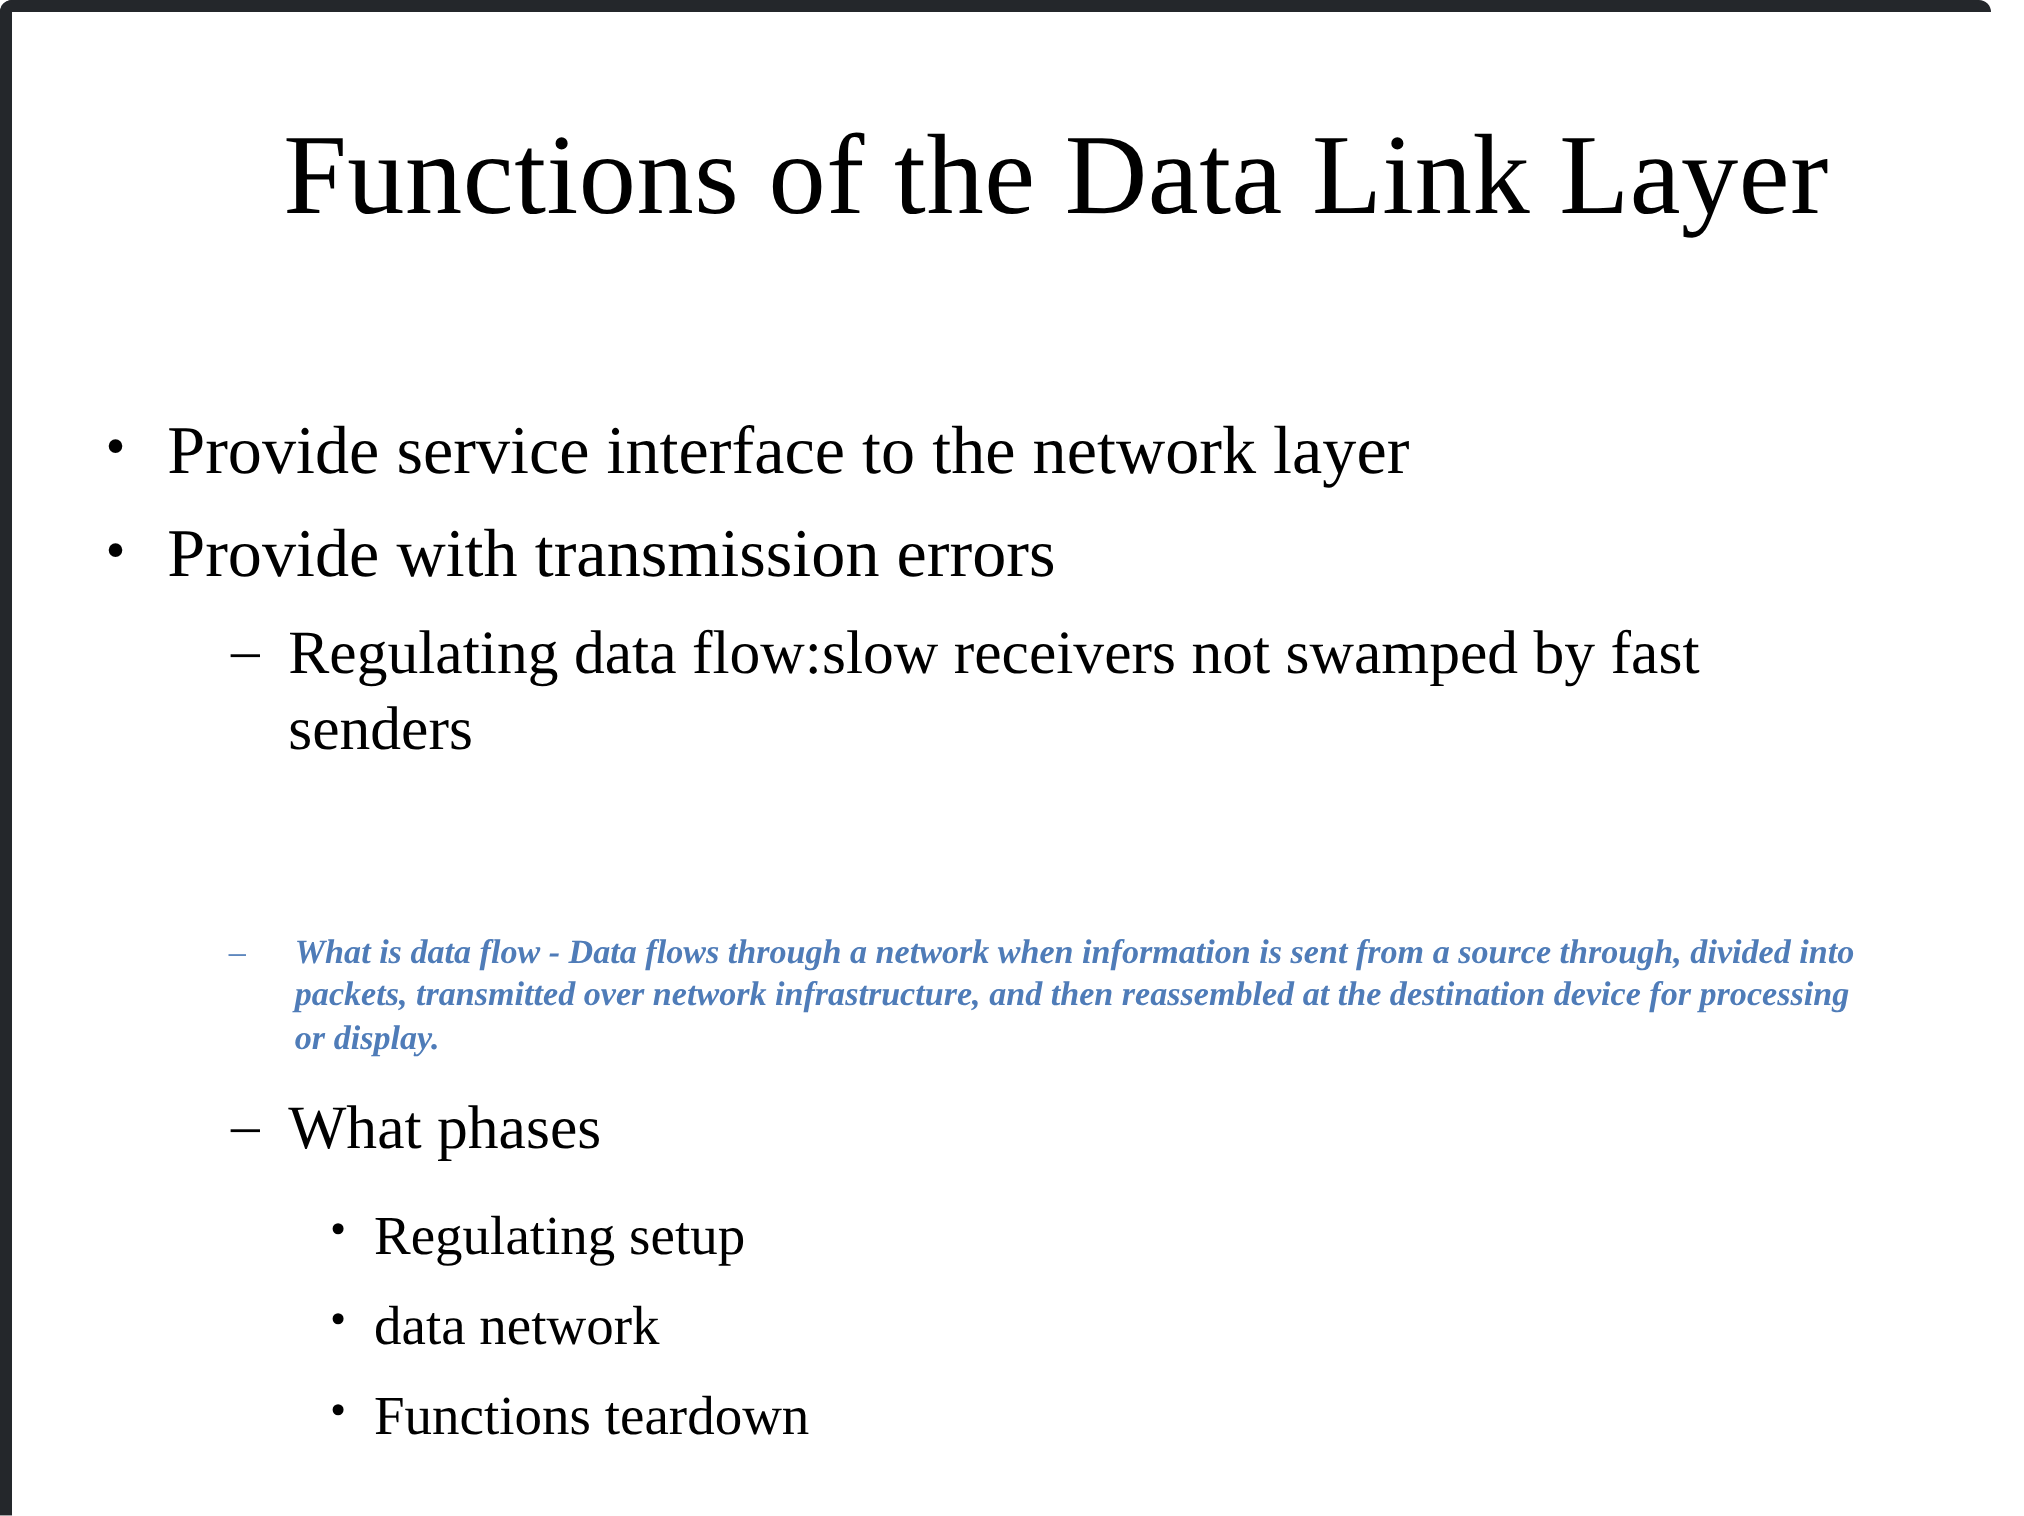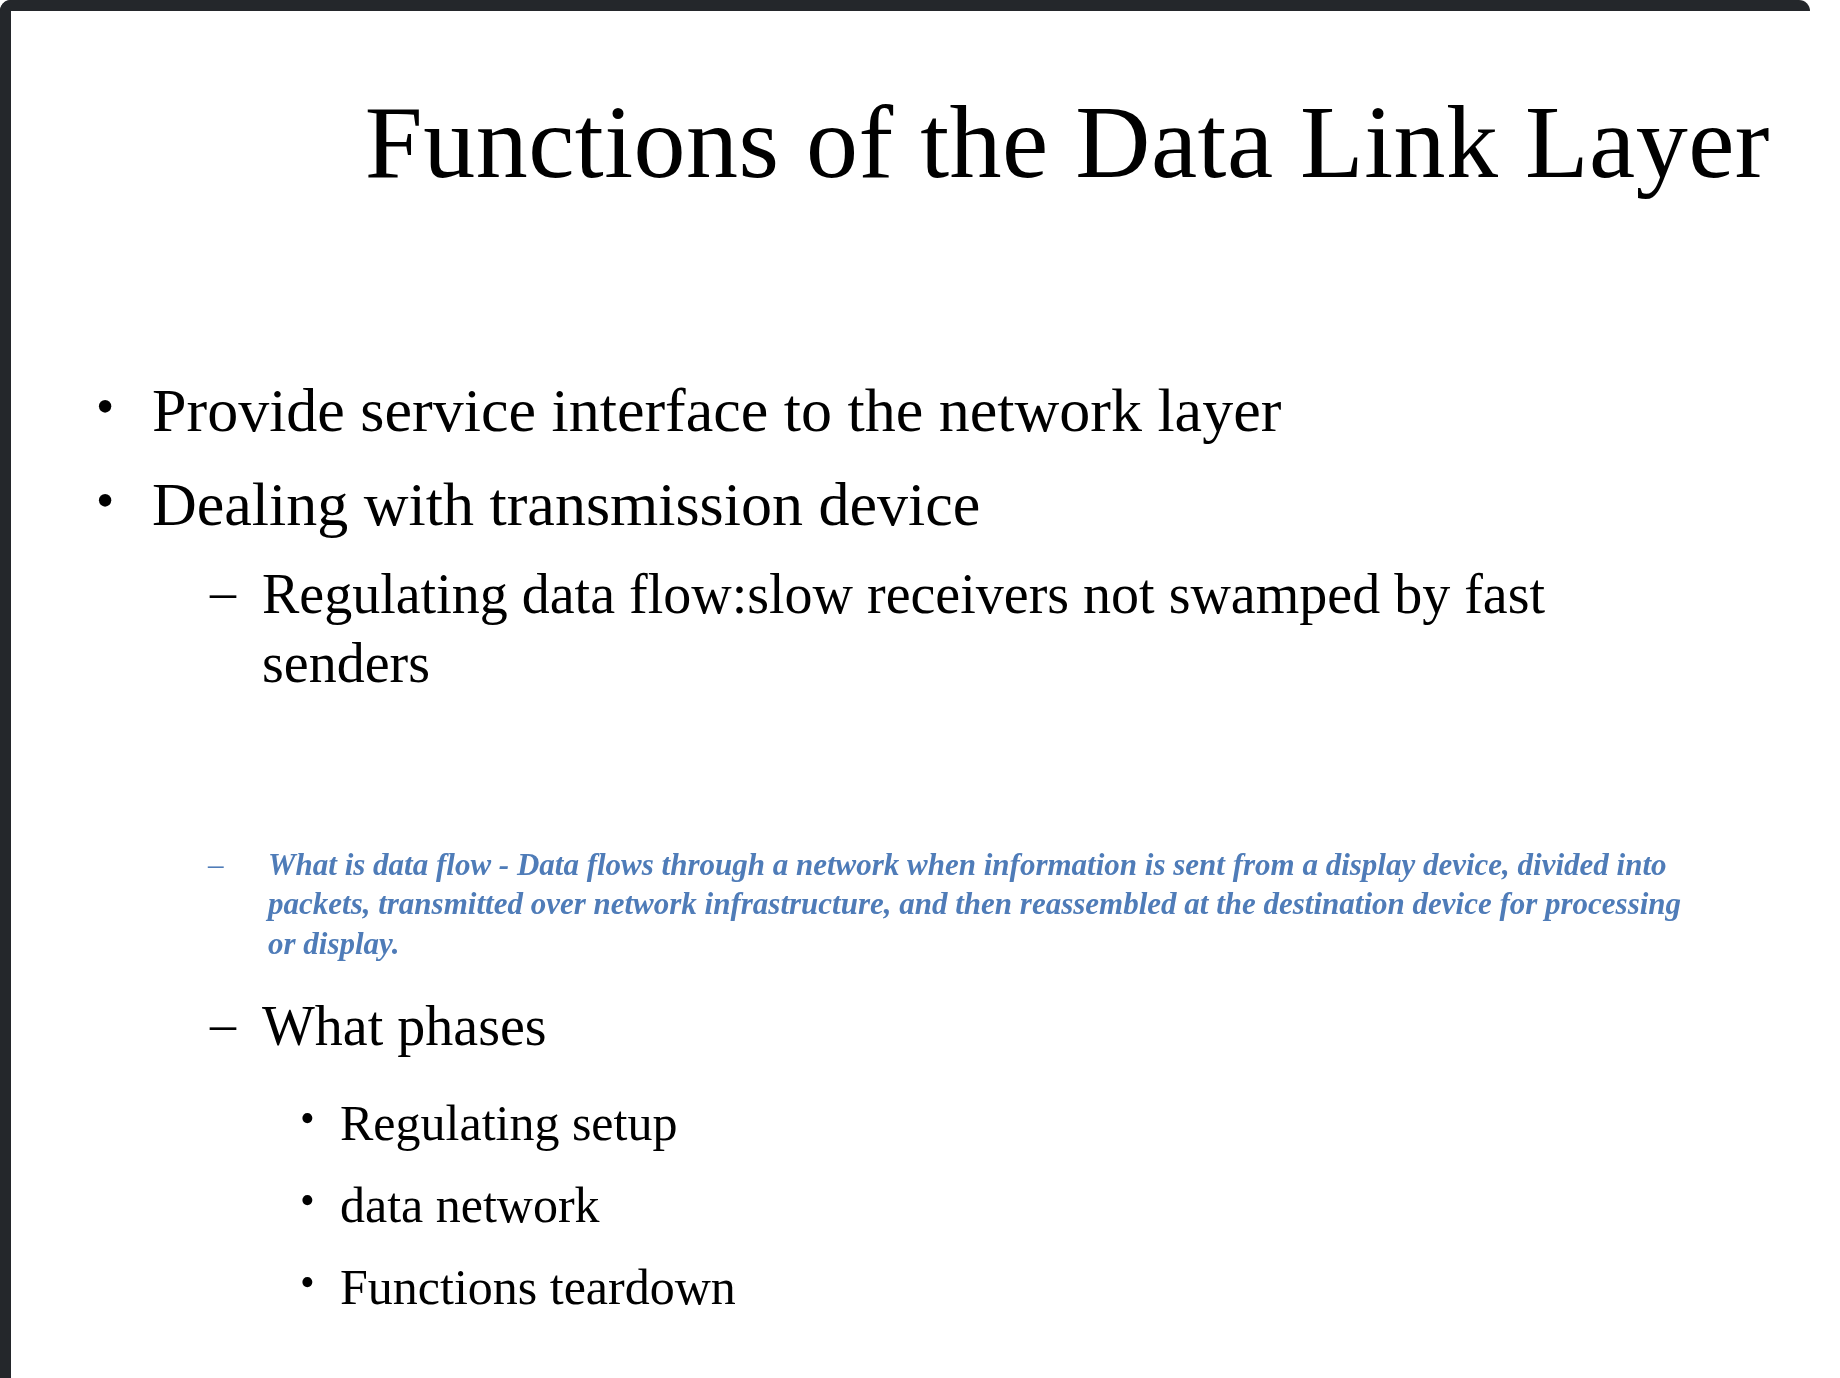--- a/index.html
+++ b/index.html
@@ -36,23 +36,23 @@
   #slide-canvas {
     position: absolute;
     left: 11px; top: 11px;
     right: 0; bottom: 0;
     background: #ffffff;
   }
 
   #title {
     position: absolute;
     left: 150px;
-    top: 86px;
+    top: 104px;
     width: 1620px;
-    text-align: right;
+    text-align: center;
     font-size: 104px;
     line-height: 1.08;
     letter-spacing: 0.5px;
     white-space: nowrap;
   }
 
   .body-block {
     position: absolute;
     left: 0;
     top: 0;
@@ -135,31 +135,31 @@
 
   <div class="body-block">
 
     <div class="bullet-row lvl1" id="r-provide">
       <span class="marker">•</span>
       <span class="btext">Provide service interface to the network layer</span>
     </div>
 
     <div class="bullet-row lvl1" id="r-dealing">
       <span class="marker">•</span>
-      <span class="btext">Dealing with transmission device</span>
+      <span class="btext">Provide with transmission errors</span>
     </div>
 
     <div class="bullet-row lvl2" id="r-regulate">
       <span class="marker">–</span>
       <span class="btext">Regulating data flow:slow receivers not swamped by fast senders</span>
     </div>
 
     <div class="bullet-row lvl2blue" id="r-dataflow">
       <span class="marker">–</span>
-      <span class="btext">What is data flow - Data flows through a network when information is sent from a display device, divided into packets, transmitted over network infrastructure, and then reassembled at the destination device for processing or display.</span>
+      <span class="btext">What is data flow - Data flows through a network when information is sent from a source through, divided into packets, transmitted over network infrastructure, and then reassembled at the destination device for processing or display.</span>
     </div>
 
     <div class="bullet-row lvl2" id="r-three">
       <span class="marker">–</span>
       <span class="btext">What phases</span>
     </div>
 
     <div class="bullet-row lvl3" id="r-setup">
       <span class="marker">•</span>
       <span class="btext">Regulating setup</span>

